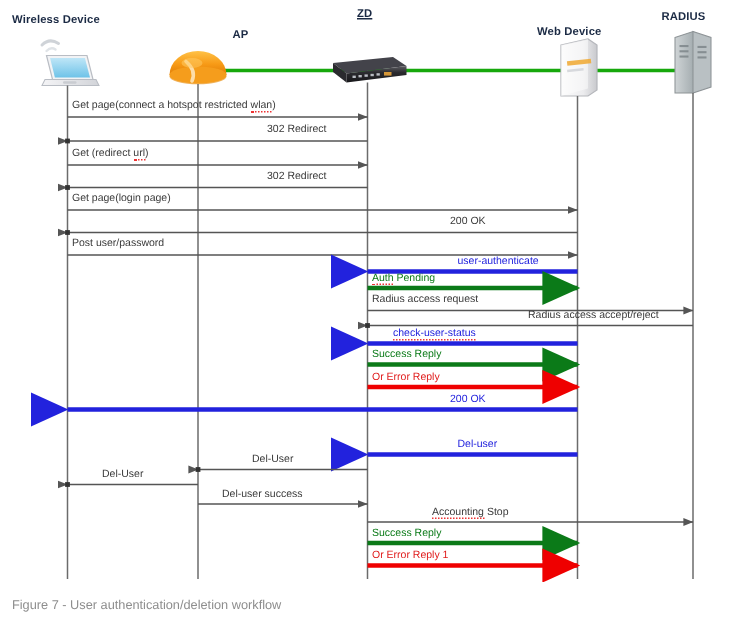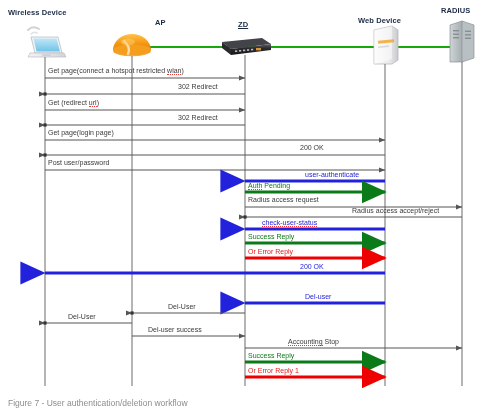--- a/index.html
+++ b/index.html
@@ -199,21 +199,21 @@
           <rect x="43.4" y="321.4" width="3.2" height="3.2" fill="#333"></rect>
           <line x1="132" y1="336" x2="245" y2="336" stroke="#555555" stroke-width="1" marker-end="url(#ahBlack)"></line>
           <line x1="245" y1="348" x2="462" y2="348" stroke="#555555" stroke-width="1" marker-end="url(#ahBlack)"></line>
           <line x1="245" y1="362" x2="385" y2="362" stroke="#0b7a18" stroke-width="3" marker-end="url(#ahGreen)"></line>
           <line x1="245" y1="377" x2="385" y2="377" stroke="#ef0000" stroke-width="3" marker-end="url(#ahRed)"></line>
         </g>
     </svg>
 
     <div class="actor-label" style="left:8px;top:8px;">Wireless Device</div>
     <div class="actor-label" style="left:123px;top:18px;margin-left:32px;">AP</div>
-    <div class="actor-label" style="left:238px;top:20px;text-decoration:underline;">ZD</div>
+    <div class="actor-label" style="left:238px;top:4px;text-decoration:underline;">ZD</div>
     <div class="actor-label" style="left:358px;top:16px;">Web Device</div>
     <div class="actor-label" style="left:441px;top:6px;">RADIUS</div>
 
     <div id="label-layer">
         <div class="msg c-black" style="left: 48px; top: 67px;">Get page(connect a hotspot restricted <span class="spell">wlan</span>)</div>
         <div class="msg c-black" style="left: 178px; top: 83px;">302 Redirect</div>
         <div class="msg c-black" style="left: 48px; top: 99px;">Get (redirect <span class="spell">url</span>)</div>
         <div class="msg c-black" style="left: 178px; top: 114px;">302 Redirect</div>
         <div class="msg c-black" style="left: 48px; top: 129px;">Get page(login page)</div>
         <div class="msg c-black" style="left: 300px; top: 144px;">200 OK</div>

